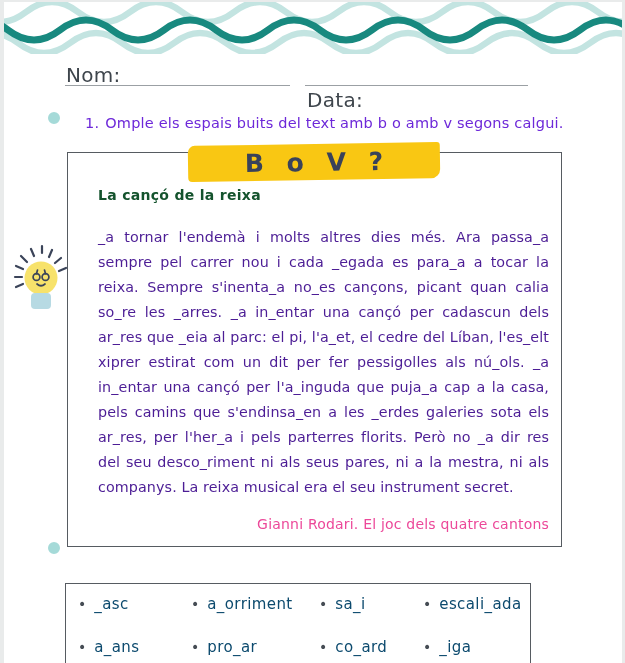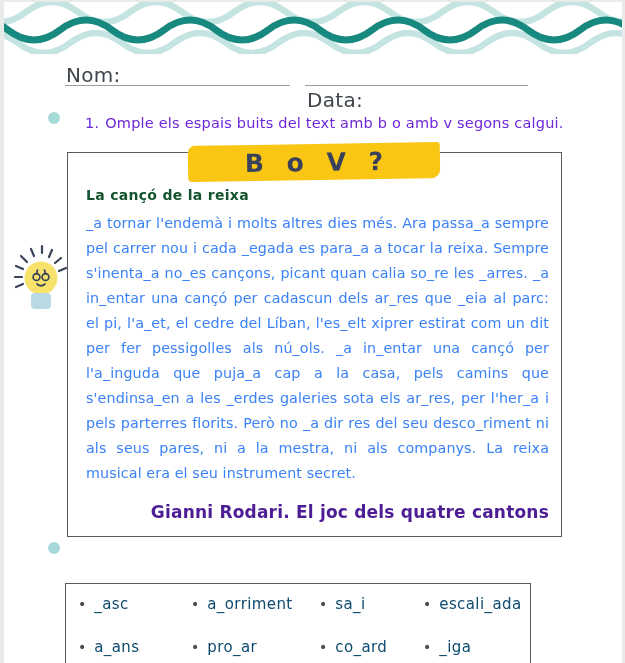--- a/index.html
+++ b/index.html
@@ -40,42 +40,42 @@
   .ex-heading .num { margin-right:6px; }
   #ex1-donut { left:44px; top:110px; }
   #ex1-heading { left:81px; top:113px; }
   #ex2-donut { left:44px; top:540px; }
   #ex2-heading { left:81px; top:543px; }
 
   
   .passage-box {
     position:absolute; left:63px; top:150px; width:495px; min-height:380px;
     border:1.6px solid #565b61; background:#fff;
-    padding:34px 12px 14px 18px;
+    padding:34px 12px 14px 30px;
   }
   .badge {
     position:absolute; left:120px; top:-9px; width:252px; height:36px;
     background:#f9c713; border-radius:7px 3px 9px 4px;
     transform:rotate(-0.9deg);
     display:flex; align-items:center; justify-content:center;
   }
   .badge-text {
     font-size:25px; font-weight:bold; color:#39425a; letter-spacing:7px;
     font-family:"DejaVu Sans", sans-serif; padding-left:7px;
   }
   .passage-title {
     font-size:14px; font-weight:bold; color:#14532d; letter-spacing:.3px;
   }
   .passage-text {
-    margin-top:8px; font-size:14.3px; line-height:25px; color:#3b82f6;
+    margin-top:22px; font-size:14.3px; line-height:25px; color:#4c1d95;
     text-align:justify; letter-spacing:.1px;
   }
   .attribution {
-    margin-top:16px; text-align:right; font-size:17px; font-weight:bold;
-    color:#4c1d95; letter-spacing:.2px;
+    margin-top:16px; text-align:right; font-size:14px; font-weight:normal;
+    color:#ec4899; letter-spacing:.2px;
   }
 
   
   .bulb-wrap { position:absolute; left:7px; top:235px; z-index:3; }
 
   
   .words-box {
     position:absolute; left:61px; top:581px; width:466px; height:97px;
     border:1.6px solid #565b61; background:#fff;
     padding:11px 0 0 12px;

